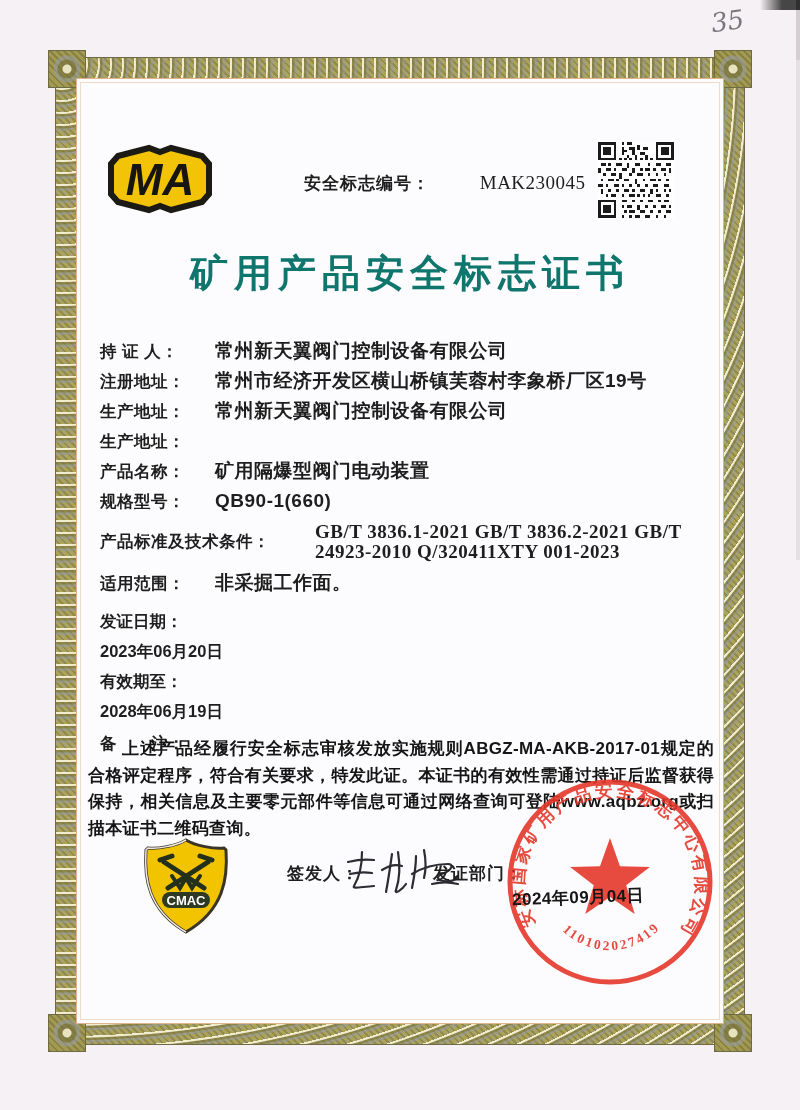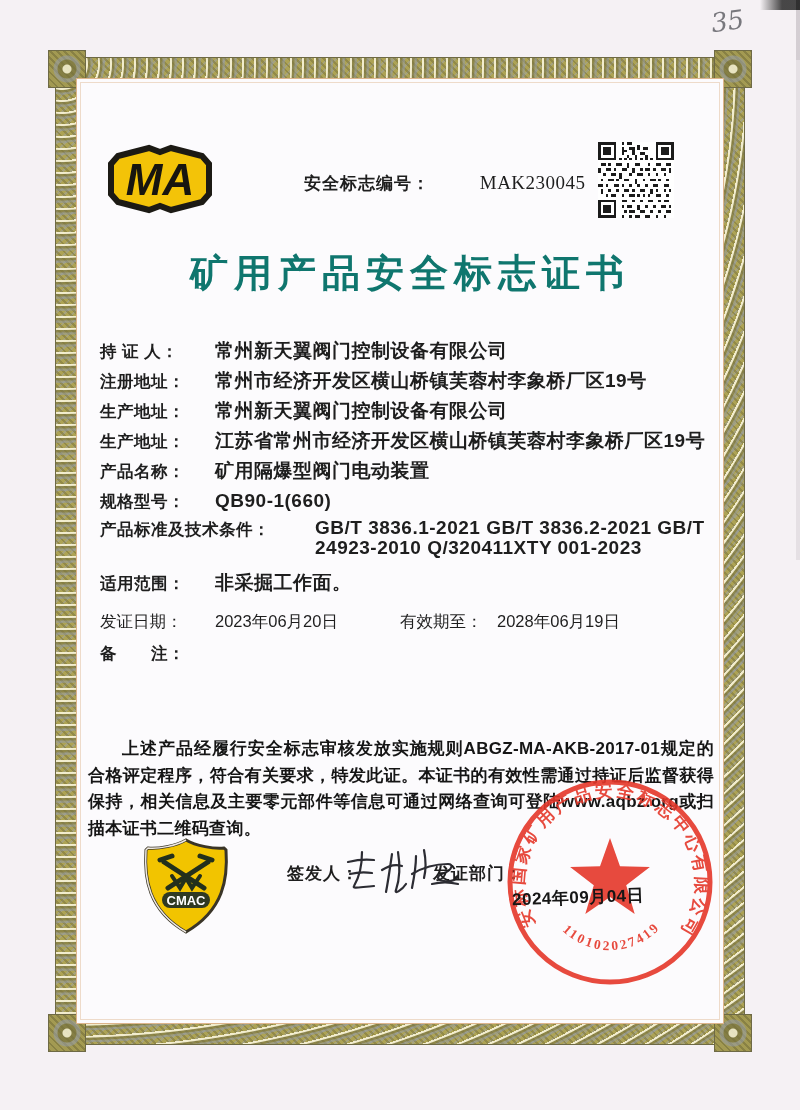--- a/index.html
+++ b/index.html
@@ -57,24 +57,24 @@
   .qr{position:absolute;left:598px;top:142px;width:76px;height:76px;}
 
   .cert-title{position:absolute;left:10px;width:800px;top:248px;text-align:center;
     font-size:38px;font-weight:900;letter-spacing:6px;color:#0f766e;white-space:nowrap;}
 
   
   .fields{position:absolute;left:100px;top:336px;width:612px;}
   .frow{display:flex;align-items:center;min-height:30px;line-height:30px;}
   .flabel{width:115px;flex:none;font-weight:700;font-size:16.5px;letter-spacing:.5px;white-space:nowrap;}
   .fvalue{flex:1;font-weight:700;font-size:19px;letter-spacing:.5px;}
-  .frow.tall{min-height:48px;align-items:flex-start;margin:2px 0;}
+  .frow.tall{min-height:48px;align-items:center;margin:2px 0;font-family:Liberation Serif, serif;}
   .frow.tall .flabel{width:215px;line-height:22px;}
   .frow.tall .fvalue{line-height:20px;}
-  .dates-row{display:flex;margin-top:8px;line-height:30px;font-weight:400;font-size:16.5px;}
+  .dates-row{display:flex;margin-top:8px;line-height:30px;font-weight:700;font-size:16.5px;flex-direction:column;}
   .dates-row .dlabel1{width:115px;flex:none;}
   .dates-row .dvalue1{width:185px;flex:none;}
   .dates-row .dlabel2{width:97px;flex:none;}
   .remark-row{display:flex;margin-top:2px;line-height:30px;font-weight:700;font-size:16.5px;}
 
   
   .statement{position:absolute;left:88px;top:736px;width:626px;
     font-size:17px;font-weight:700;line-height:26.5px;text-align:justify;
     text-indent:2em;letter-spacing:.3px;color:#151515;}
 
@@ -145,21 +145,20 @@
     <div class="frow">
       <div class="flabel">注册地址：</div>
       <div class="fvalue">常州市经济开发区横山桥镇芙蓉村李象桥厂区19号</div>
     </div>
     <div class="frow">
       <div class="flabel">生产地址：</div>
       <div class="fvalue">常州新天翼阀门控制设备有限公司</div>
     </div>
     <div class="frow">
       <div class="flabel">生产地址：</div>
-      <div class="fvalue">江苏省常州市经济开发区横山桥镇芙蓉村李象桥厂区19号</div>
     </div>
     <div class="frow">
       <div class="flabel">产品名称：</div>
       <div class="fvalue">矿用隔爆型阀门电动装置</div>
     </div>
     <div class="frow">
       <div class="flabel">规格型号：</div>
       <div class="fvalue">QB90-1(660)</div>
     </div>
     <div class="frow tall">

